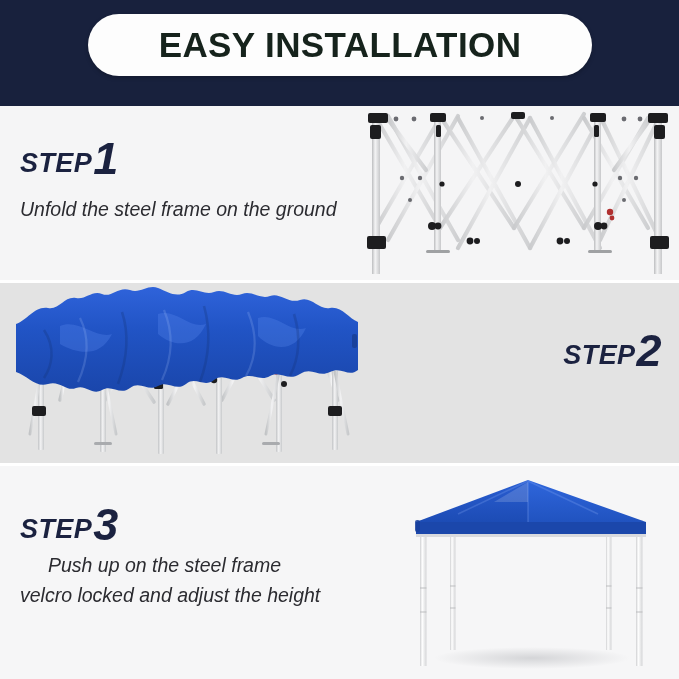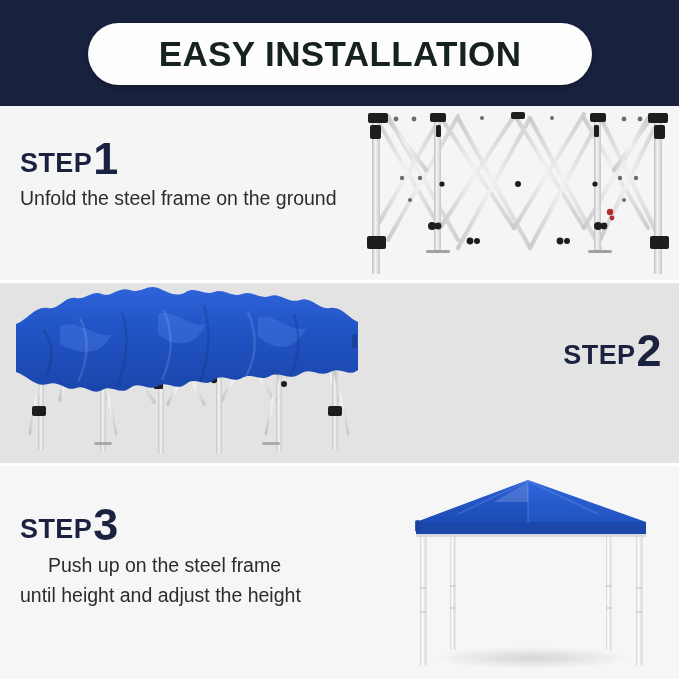--- a/index.html
+++ b/index.html
@@ -16,37 +16,37 @@
   }
 
   
   .header {
     position: absolute; left: 0; top: 0;
     width: 679px; height: 106px;
     background: #18213d;
   }
   .title-pill {
     position: absolute;
-    left: 88px; top: 23px;
+    left: 88px; top: 14px;
     width: 504px; height: 62px;
     background: #fdfdfd;
     border-radius: 31px;
     display: flex; align-items: center; justify-content: center;
     box-shadow: 0 2px 4px rgba(0,0,0,0.22);
   }
   .title-text {
     font-size: 35px;
     font-weight: 700;
     letter-spacing: 0.4px;
     color: #16231c;
     white-space: nowrap;
   }
 
   
-  .row { position: absolute; left: 0; width: 679px; overflow: hidden; }
+  .row { position: absolute; left: 0; width: 679px; overflow: hidden; font-style: italic; }
   .row1 { top: 106px;  height: 174px; background: #f5f5f6; }
   .row-sep { position:absolute; left:0; width:679px; height:3px; background:#ffffff; }
   .sep1 { top: 280px; }
   .row2 { top: 283px;  height: 180px; background: #e3e3e3; }
   .sep2 { top: 463px; }
   .row3 { top: 466px;  height: 213px; background: #f6f6f7; }
 
   
   .step-block { position: absolute; }
   .step-head {
@@ -59,21 +59,21 @@
   }
   .step-num {
     font-size: 45px; font-weight: 700; letter-spacing: -0.5px;
     margin-left: 1px; position: relative; top: 2px;
   }
   .step-desc {
     font-size: 19.5px;
     font-weight: 400;
     color: #2b2b30;
     line-height: 1.42;
-    margin-top: 6px;
+    margin-top: 17px;
     white-space: nowrap;
   }
 
   .step1-block { left: 20px; top: 134px; }
   .step2-block { right: 18px; top: 326px; text-align: right; }
   .step2-block .step-head { justify-content: flex-end; }
   .step3-block { left: 20px; top: 500px; }
 
   
   .art { position: absolute; }
@@ -320,21 +320,21 @@
   <div class="row-sep sep2"></div>
 
   <div class="row row3">
 
     <div class="step-block step3-block" style="left:20px; top:34px;">
       <div class="step-head">
         <span class="step-word">STEP</span>
         <span class="step-num">3</span>
       </div>
       <div class="step-desc" style="margin-top:7px;margin-left:28px;">Push up on the steel frame</div>
-      <div class="step-desc" style="margin-top:2px;">until height  and adjust the height</div>
+      <div class="step-desc" style="margin-top:2px;">velcro locked  and adjust the height</div>
     </div>
 
     <div class="art" style="left:398px; top:2px; width:276px; height:208px;">
       <svg width="276" height="208" viewBox="0 0 276 208">
         <defs>
           <linearGradient id="roofL" x1="0" y1="0" x2="0" y2="1">
             <stop offset="0%" stop-color="#2a5ed2"></stop>
             <stop offset="100%" stop-color="#1b4ab2"></stop>
           </linearGradient>
           <linearGradient id="roofR" x1="0" y1="0" x2="0" y2="1">

